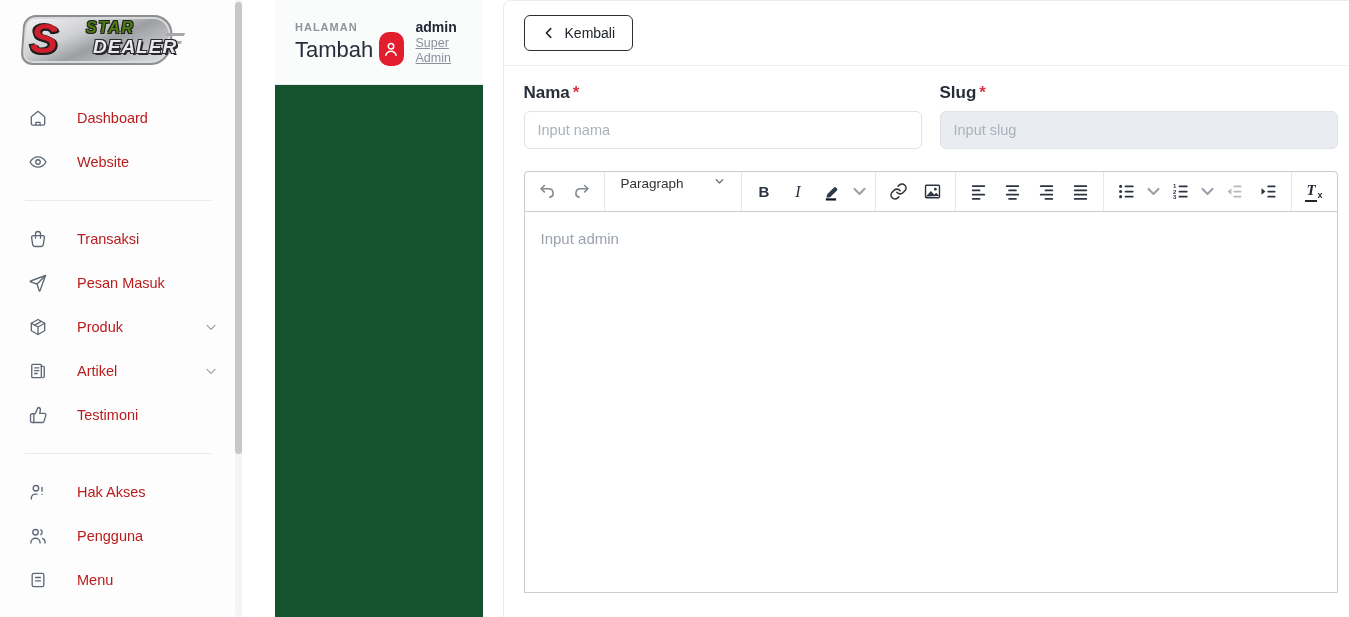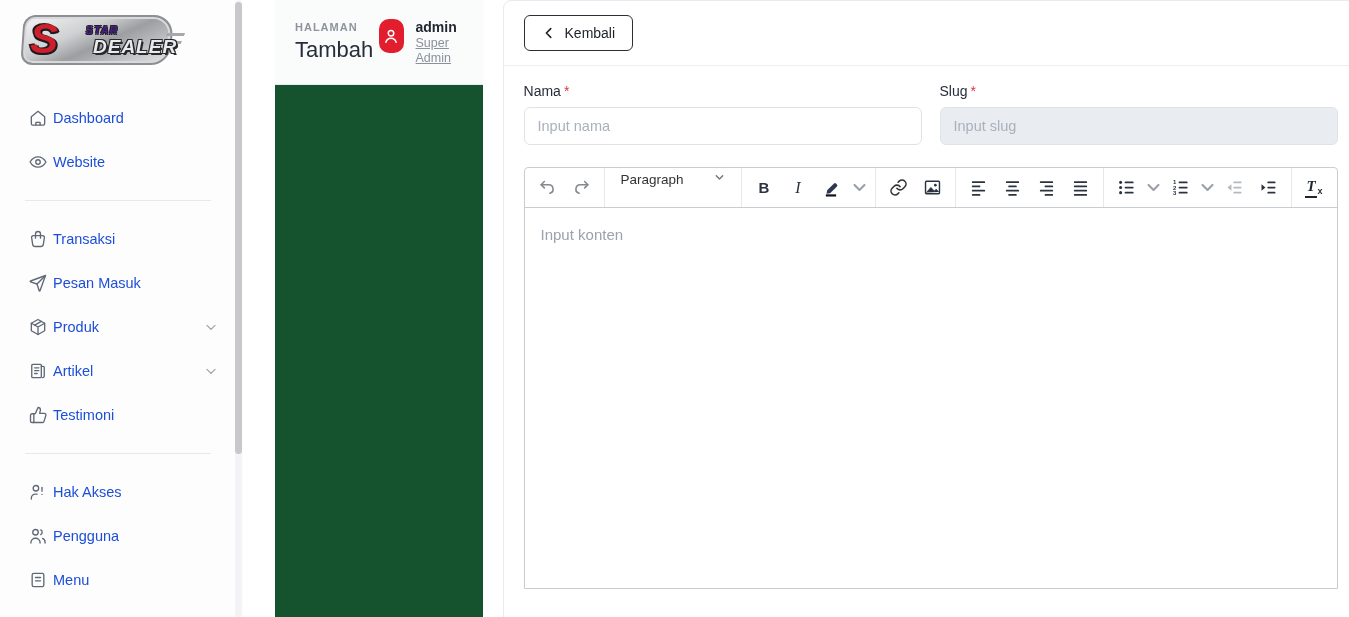--- a/index.html
+++ b/index.html
@@ -13,56 +13,56 @@
   .sidebar-scroll-thumb { position:absolute; top:2px; right:0; width:7px; height:452px; background:#c6c8cc; border-radius:4px; }
 
   .logo { position:relative; width:165px; height:56px; margin:13px 0 0 22px; cursor:pointer; }
   .logo-plate { position:absolute; left:0; top:2px; width:150px; height:50px; border-radius:12px 20px 20px 12px;
     background:linear-gradient(155deg,#f4f4f5 0%,#cfd0d2 35%,#9d9ea1 55%,#e3e4e6 100%);
     border:2px solid #8e8f92; transform:skewX(-4deg); box-shadow:inset 0 0 0 2px #d8d9db; }
   .logo-plate::after { content:""; position:absolute; right:-12px; top:16px; width:18px; height:16px;
     background:repeating-linear-gradient(#a7a8ab 0 3px, transparent 3px 8px); transform:skewX(-18deg); }
   .logo-s { position:absolute; left:8px; top:0px; font-size:42px; line-height:52px; font-weight:bold; font-style:italic;
     color:#cf1f2c; text-shadow:-2px -1px 0 #1c1c1e, 2px 1px 0 #1c1c1e, 1px 2px 0 #1c1c1e, -1px 2px 0 #1c1c1e; }
-  .logo-word1 { position:absolute; left:64px; top:12px; font-size:10px; font-weight:bold; font-style:italic; letter-spacing:1.5px;
-    color:#4c1d95; text-shadow:-1px -1px 0 #222, 1px 1px 0 #222, 1px -1px 0 #222, -1px 1px 0 #222; }
+  .logo-word1 { position:absolute; left:64px; top:6px; font-size:16px; font-weight:bold; font-style:italic; letter-spacing:1.5px;
+    color:#4d7c0f; text-shadow:-1px -1px 0 #222, 1px 1px 0 #222, 1px -1px 0 #222, -1px 1px 0 #222; }
   .logo-word2 { position:absolute; left:71px; top:23px; font-size:19px; font-weight:bold; font-style:italic; letter-spacing:1px;
     color:#e9eaec; text-shadow:-1px -1px 0 #2a2a2c, 1px 1px 0 #2a2a2c, 1px -1px 0 #2a2a2c, -1px 1px 0 #2a2a2c, 2px 2px 0 #2a2a2c; }
 
   .nav { margin-top:27px; }
-  .nav-item { display:flex; align-items:center; height:44px; padding:0 24px 0 28px; gap:5px;
-    color:#1d4ed8; font-size:14.5px; cursor:pointer; }
+  .nav-item { display:flex; align-items:center; height:44px; padding:0 24px 0 28px; gap:29px;
+    color:#b91c1c; font-size:14.5px; cursor:pointer; }
   .nav-ic { display:flex; width:20px; height:20px; color:#5f6876; flex:0 0 20px; }
   .nav-ic svg { width:20px; height:20px; }
   .nav-label { flex:1; white-space:nowrap; }
   .nav-chev { display:flex; width:16px; height:16px; color:#98a0aa; }
   .nav-divider { height:1px; background:#e7e9ec; margin:16px 32px 16px 25px; }
 
   
   .main { flex:1; display:flex; flex-direction:row; height:617px; background:#14532d;margin-left:32px; }
   .topbar { height:85px; flex:0 0 85px; background:#fafbfb; border-bottom:1px solid #e7e9ec;
     display:flex; align-items:center; padding:0 10px 0 20px; }
   .eyebrow { font-size:11px; font-weight:bold; letter-spacing:1px; color:#8e949d; }
   .page-title { font-size:22px; font-weight:500; color:#272e3b; margin-top:4px; font-family:"Liberation Sans",sans-serif; }
-  .user-chip { margin-left:auto; display:flex; align-items:flex-start; gap:12px; cursor:pointer; padding:4px 6px; }
+  .user-chip { margin-left:auto; display:flex; align-items:flex-end; gap:12px; cursor:pointer; padding:4px 6px; }
   .avatar { width:34px; height:34px; border-radius:10px; background:#e11d2e; display:flex; align-items:center; justify-content:center; }
   .avatar svg { width:20px; height:20px; }
   .user-name { font-size:14px; font-weight:bold; color:#222834; line-height:17px; }
   .user-role { font-size:12.5px; color:#8a919c; line-height:15px;text-decoration:underline; }
 
   .content { flex:1; background:#ffffff; overflow:hidden; }
   .card { margin:0 13px 0 20px; background:#ffffff; border:1px solid #e8eaee; border-radius:8px; height:700px; }
   .card-toprow { padding:14px 20px; border-bottom:1px solid #edeff2; }
   .back-btn { display:inline-flex; align-items:center; gap:9px; padding:0 17px; height:36px; background:transparent;
     border:1px solid #2a2f36; border-radius:6px; font-size:14px; color:#1d2129; cursor:pointer; font-family:inherit; }
   .back-btn svg { width:14px; height:14px; }
 
   .form-area { padding:17px 20px 0 20px; }
   .grid-2 { display:grid; grid-template-columns:1fr 1fr; column-gap:18px; }
-  .field-label { display:block; font-size:14px; font-weight:400; color:#272e3a; margin-bottom:8px; }
+  .field-label { display:block; font-size:17px; font-weight:700; color:#272e3a; margin-bottom:8px; }
   .req { color:#dc3545; margin-left:3px; }
   .text-input { width:100%; height:38px; border:1px solid #dfe3e7; border-radius:6px; padding:0 13px;
     font-size:14.5px; color:#323a46; font-family:inherit; background:#fff; outline:none; }
   .text-input::placeholder { color:#a9b1bb; }
   .text-input.disabled { background:#e9edf1; border-color:#dfe3e8; }
 
   .konten-block { margin-top:22px; }
 
   
   .editor { border:1px solid #c9cdd2; border-radius:4px 4px 0 0; background:#fff; }
@@ -423,21 +423,21 @@
                 <div class="tb-group last">
                   <button class="tb-btn">
                     <span class="rf-t">T</span>
                       <span class="rf-x">x</span>
                   </button>
                 </div>
 
               </div>
 
               <div class="editor-body">
-                <span class="editor-placeholder">Input konten</span>
+                <span class="editor-placeholder">Input admin</span>
               </div>
             </div>
           </div>
         </div>
 
       </div>
     </section>
   </main>
 </div>
 

